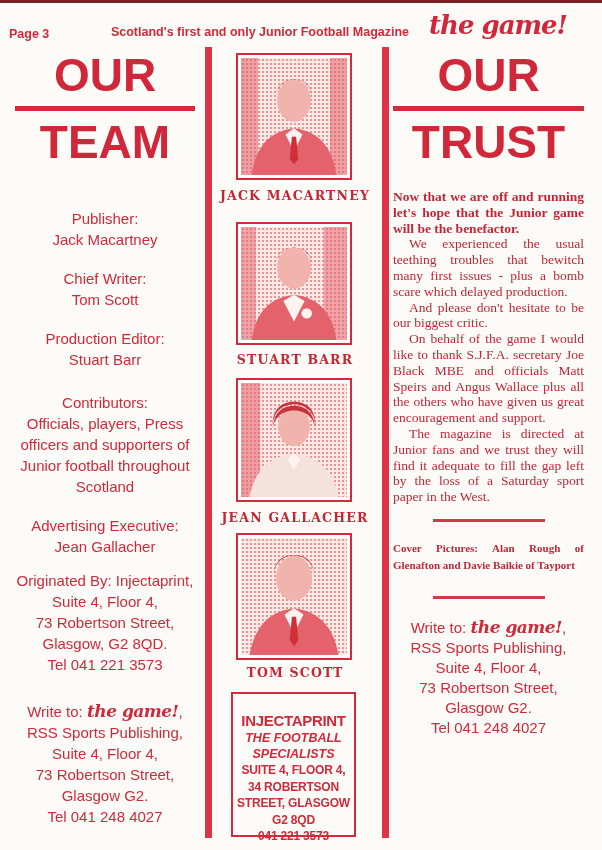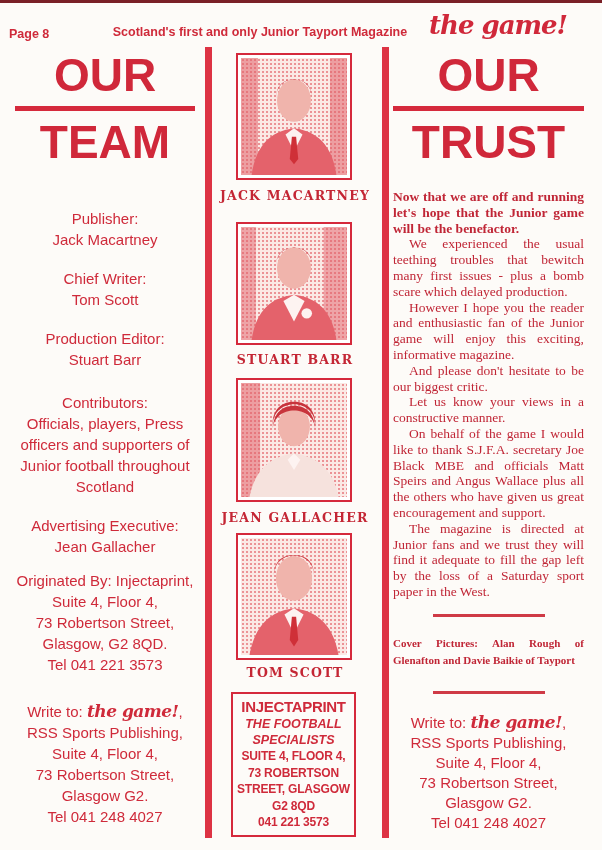--- a/index.html
+++ b/index.html
@@ -58,21 +58,21 @@
                    font-family:"DejaVu Serif", serif; font-weight:bold; font-size:12.5px;
                    letter-spacing:1.2px; color:#c42634; }
   .photo-caption.p1 { top:188px; }
   .photo-caption.p2 { top:352px; }
   .photo-caption.p3 { top:510px; }
   .photo-caption.p4 { top:665px; }
 
   
   .advert { position:absolute; left:231px; top:692px; width:125px; height:145px;
             border:2px solid #d5293c; text-align:center; color:#cf2a3a;
-            padding-top:4px; }
+            padding-top:18px; }
   .advert .name { font-size:15px; font-weight:bold; letter-spacing:-0.3px; line-height:18px; }
   .advert .tag  { font-size:12.5px; font-weight:bold; font-style:italic; line-height:16px; }
   .advert .line { font-size:12px; font-weight:bold; line-height:16.5px; letter-spacing:-0.2px; }
 
   
   .right-col { position:absolute; left:393px; top:52px; width:191px; color:#c02636; }
   .right-col .title-rule { width:100%; }
   .trust-body { margin-top:23px; font-family:"Liberation Serif", serif;
                 font-size:13.5px; line-height:15.8px; text-align:justify; }
   .trust-body p { text-indent:16px; }
@@ -81,22 +81,22 @@
   .cover-note { font-family:"Liberation Serif", serif; font-weight:bold;
                 font-size:11px; line-height:17px; text-align:justify; color:#c02636; }
   .write-to-right { margin-top:18px; text-align:center; color:#cf2a3a;
                     font-size:15px; line-height:20px; }
 </style>
 </head>
 <body>
 
 <div class="top-edge"></div>
 
-<div class="page-num">Page 8</div>
-<div class="tagline">Scotland's first and only Junior Tayport Magazine</div>
+<div class="page-num">Page 3</div>
+<div class="tagline">Scotland's first and only Junior Football Magazine</div>
 <div class="masthead">the game!</div>
 
 <div class="vbar left"></div>
 <div class="vbar right"></div>
 
 <div class="left-col">
   <div class="col-title">OUR</div>
   <div class="title-rule"></div>
   <div class="col-title">TEAM</div>
 
@@ -197,37 +197,35 @@
     </svg>
   </div>
 </div>
 <div class="photo-caption p4">TOM SCOTT</div>
 
 <div class="advert">
   <div class="name">INJECTAPRINT</div>
   <div class="tag">THE FOOTBALL</div>
   <div class="tag">SPECIALISTS</div>
   <div class="line">SUITE 4, FLOOR 4,</div>
-  <div class="line">73 ROBERTSON</div>
+  <div class="line">34 ROBERTSON</div>
   <div class="line">STREET, GLASGOW</div>
   <div class="line">G2 8QD</div>
   <div class="line">041 221 3573</div>
 </div>
 
 <div class="right-col">
   <div class="col-title">OUR</div>
   <div class="title-rule"></div>
   <div class="col-title">TRUST</div>
 
   <div class="trust-body">
     <p class="lead">Now that we are off and running let's hope that the Junior game will be the benefactor.</p>
     <p>We experienced the usual teething troubles that bewitch many first issues - plus a bomb scare which delayed production.</p>
-    <p>However I hope you the reader and enthusiastic fan of the Junior game will enjoy this exciting, informative magazine.</p>
     <p>And please don't hesitate to be our biggest critic.</p>
-    <p>Let us know your views in a constructive manner.</p>
     <p>On behalf of the game I would like to thank S.J.F.A. secretary Joe Black MBE and officials Matt Speirs and Angus Wallace plus all the others who have given us great encouragement and support.</p>
     <p>The magazine is directed at Junior fans and we trust they will find it adequate to fill the gap left by the loss of a Saturday sport paper in the West.</p>
   </div>
 
   <div class="rule-small"></div>
 
   <div class="cover-note">Cover Pictures: Alan Rough of Glenafton and Davie Baikie of Tayport</div>
 
   <div class="rule-small" style="margin-top:22px"></div>
 

